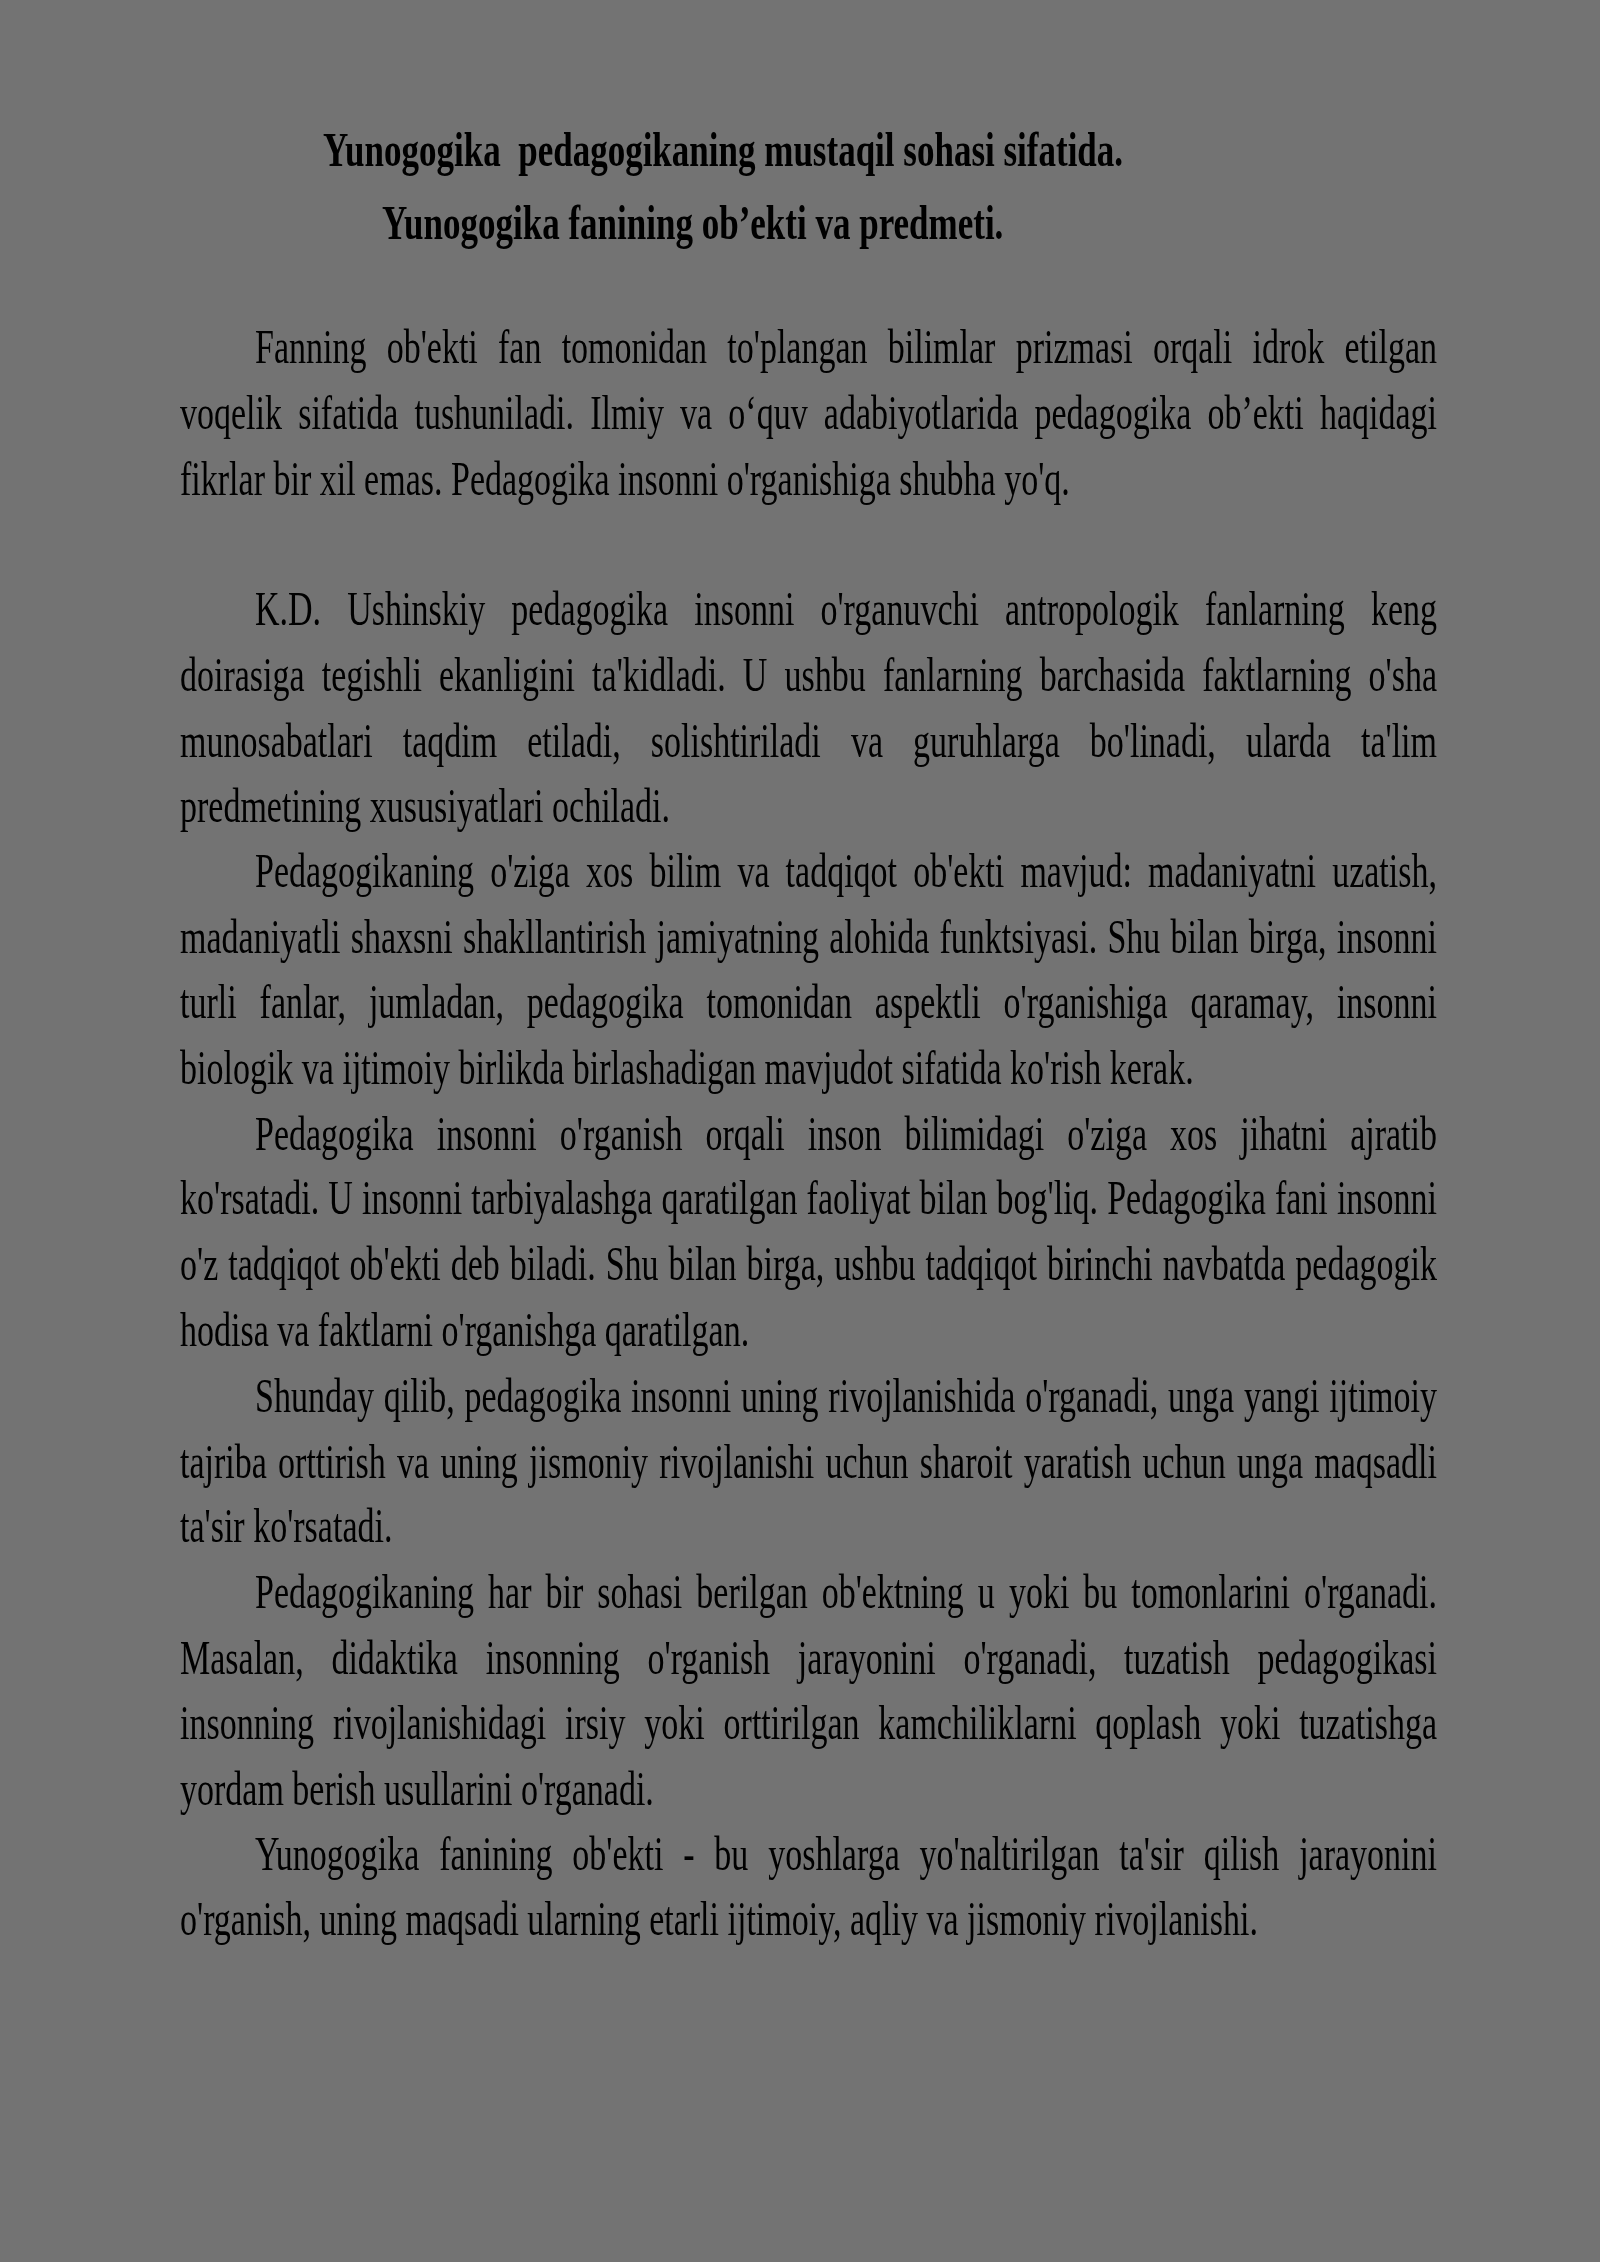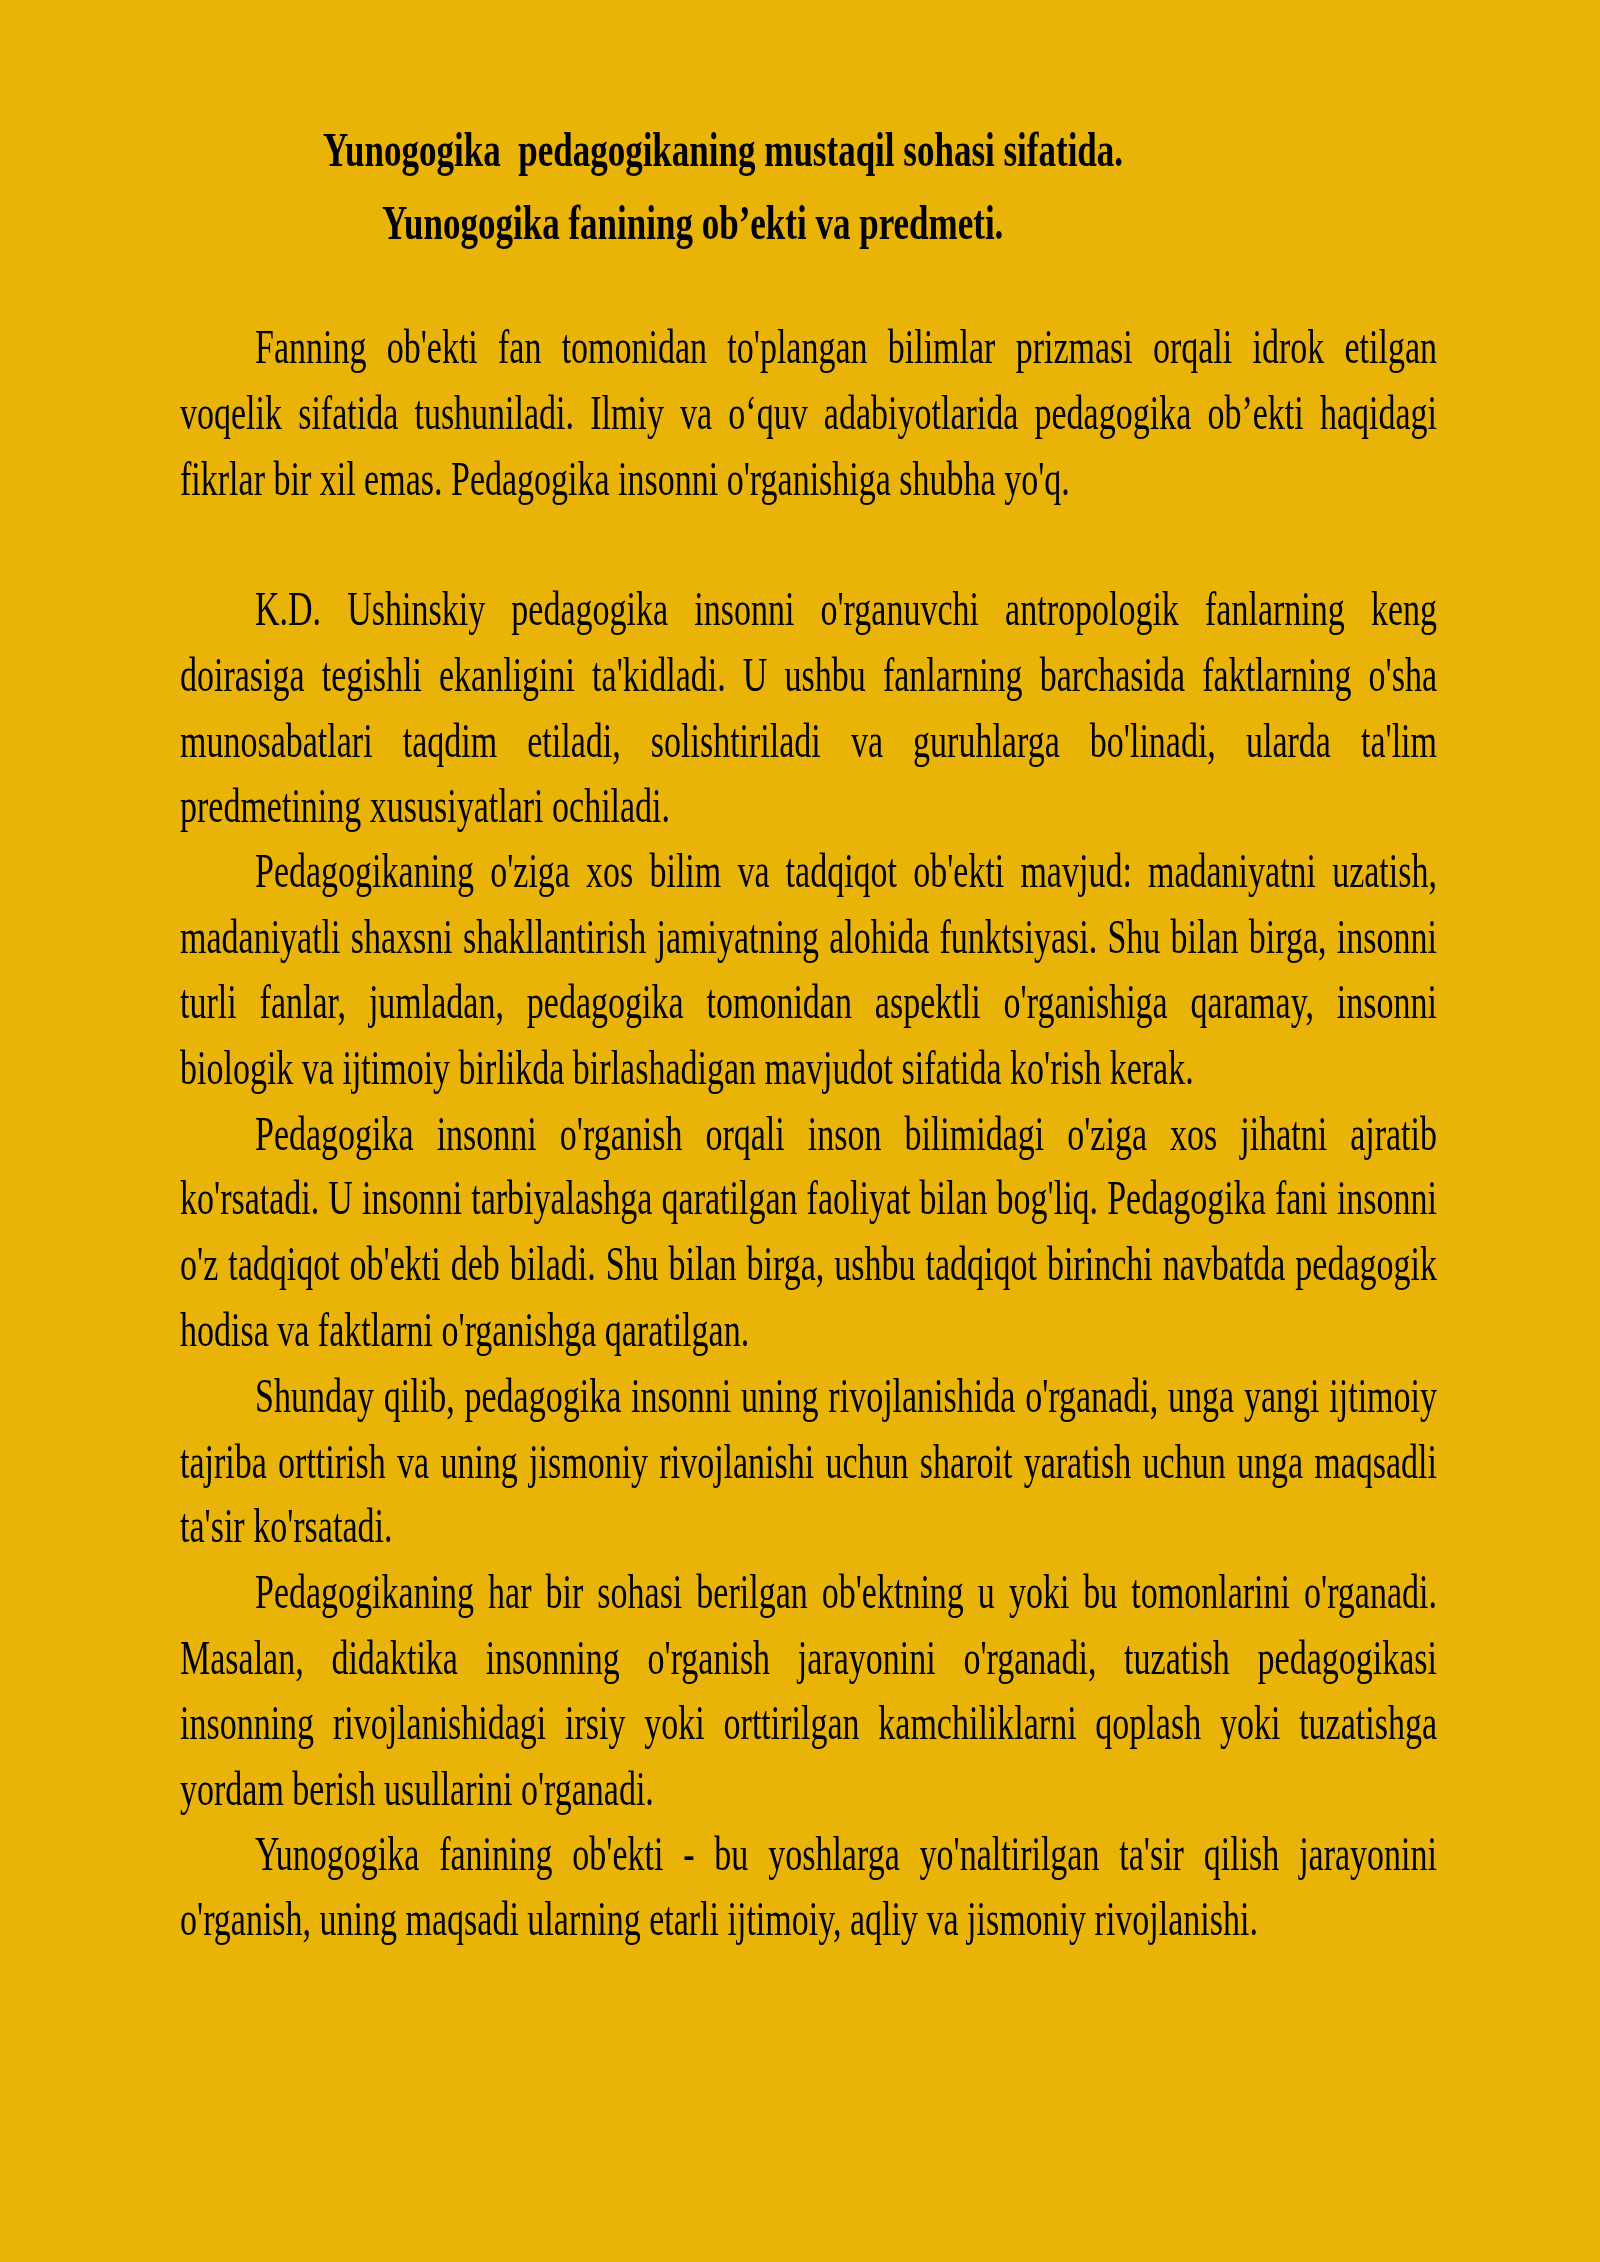--- a/index.html
+++ b/index.html
@@ -4,21 +4,21 @@
 <style>
   html, body {
     margin: 0;
     padding: 0;
     background: #ffffff;
   }
   .page {
     position: relative;
     width: 1600px;
     height: 2262px;
-    background: #eab308;
+    background: #737373;
     overflow: hidden;
   }
   
   .content {
     position: absolute;
     left: 180px;
     top: 100px;
     width: 1257px;
     transform: scale(1, 1.4);
     transform-origin: top left;

